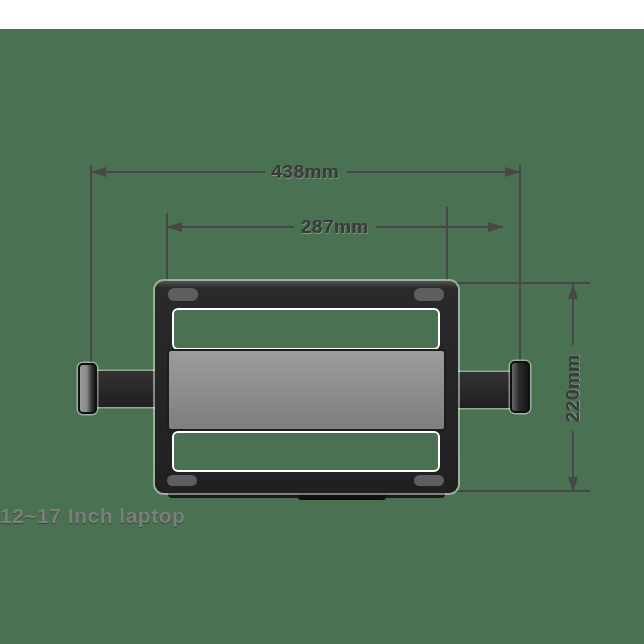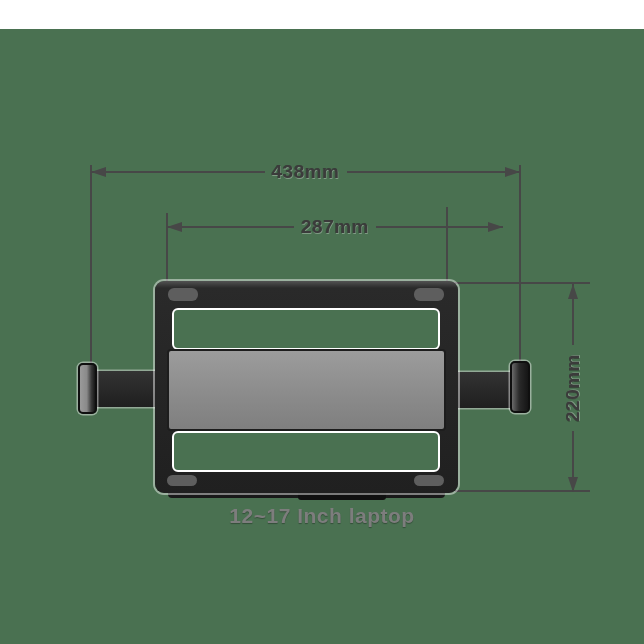--- a/index.html
+++ b/index.html
@@ -50,21 +50,21 @@
     position:absolute; left:12px; top:68px; width:279px; height:82px;
     background:linear-gradient(180deg,#9c9c9c 0%,#8a8a8a 60%,#7f7f7f 100%);
     border:2px solid #1d1d1d; border-radius:4px; box-sizing:border-box;
   }
   .arm{position:absolute; background:linear-gradient(180deg,#333 0%,#1f1f1f 100%); box-shadow:0 0 0 1.5px rgba(255,255,255,.4);}
   .clamp{position:absolute; border:2px solid #0f0f0f; border-radius:5px; box-sizing:border-box; box-shadow:0 0 0 1.5px rgba(255,255,255,.45);}
   .clamp-left{background:linear-gradient(90deg,#9a9a9a 0%,#8a8a8a 45%,#3a3a3a 75%,#161616 100%);}
   .clamp-right{background:linear-gradient(90deg,#6a6a6a 0%,#2a2a2a 45%,#151515 100%);}
   .lip{position:absolute; background:#191919;}
   .caption{
-    position:absolute; left:0; top:475px; width:644px; text-align:center;
+    position:absolute; left:0; top:475px; width:644px; 
     font-size:21px; font-weight:700; color:var(--caption-text); letter-spacing:.5px;
     text-shadow:0 1px 1px rgba(0,0,0,.3);
   }
 </style>
 </head>
 <body>
 
 <div class="canvas">
 
   <div class="ext-line ext-v" style="left:90px; top:136px; height:200px;"></div>

